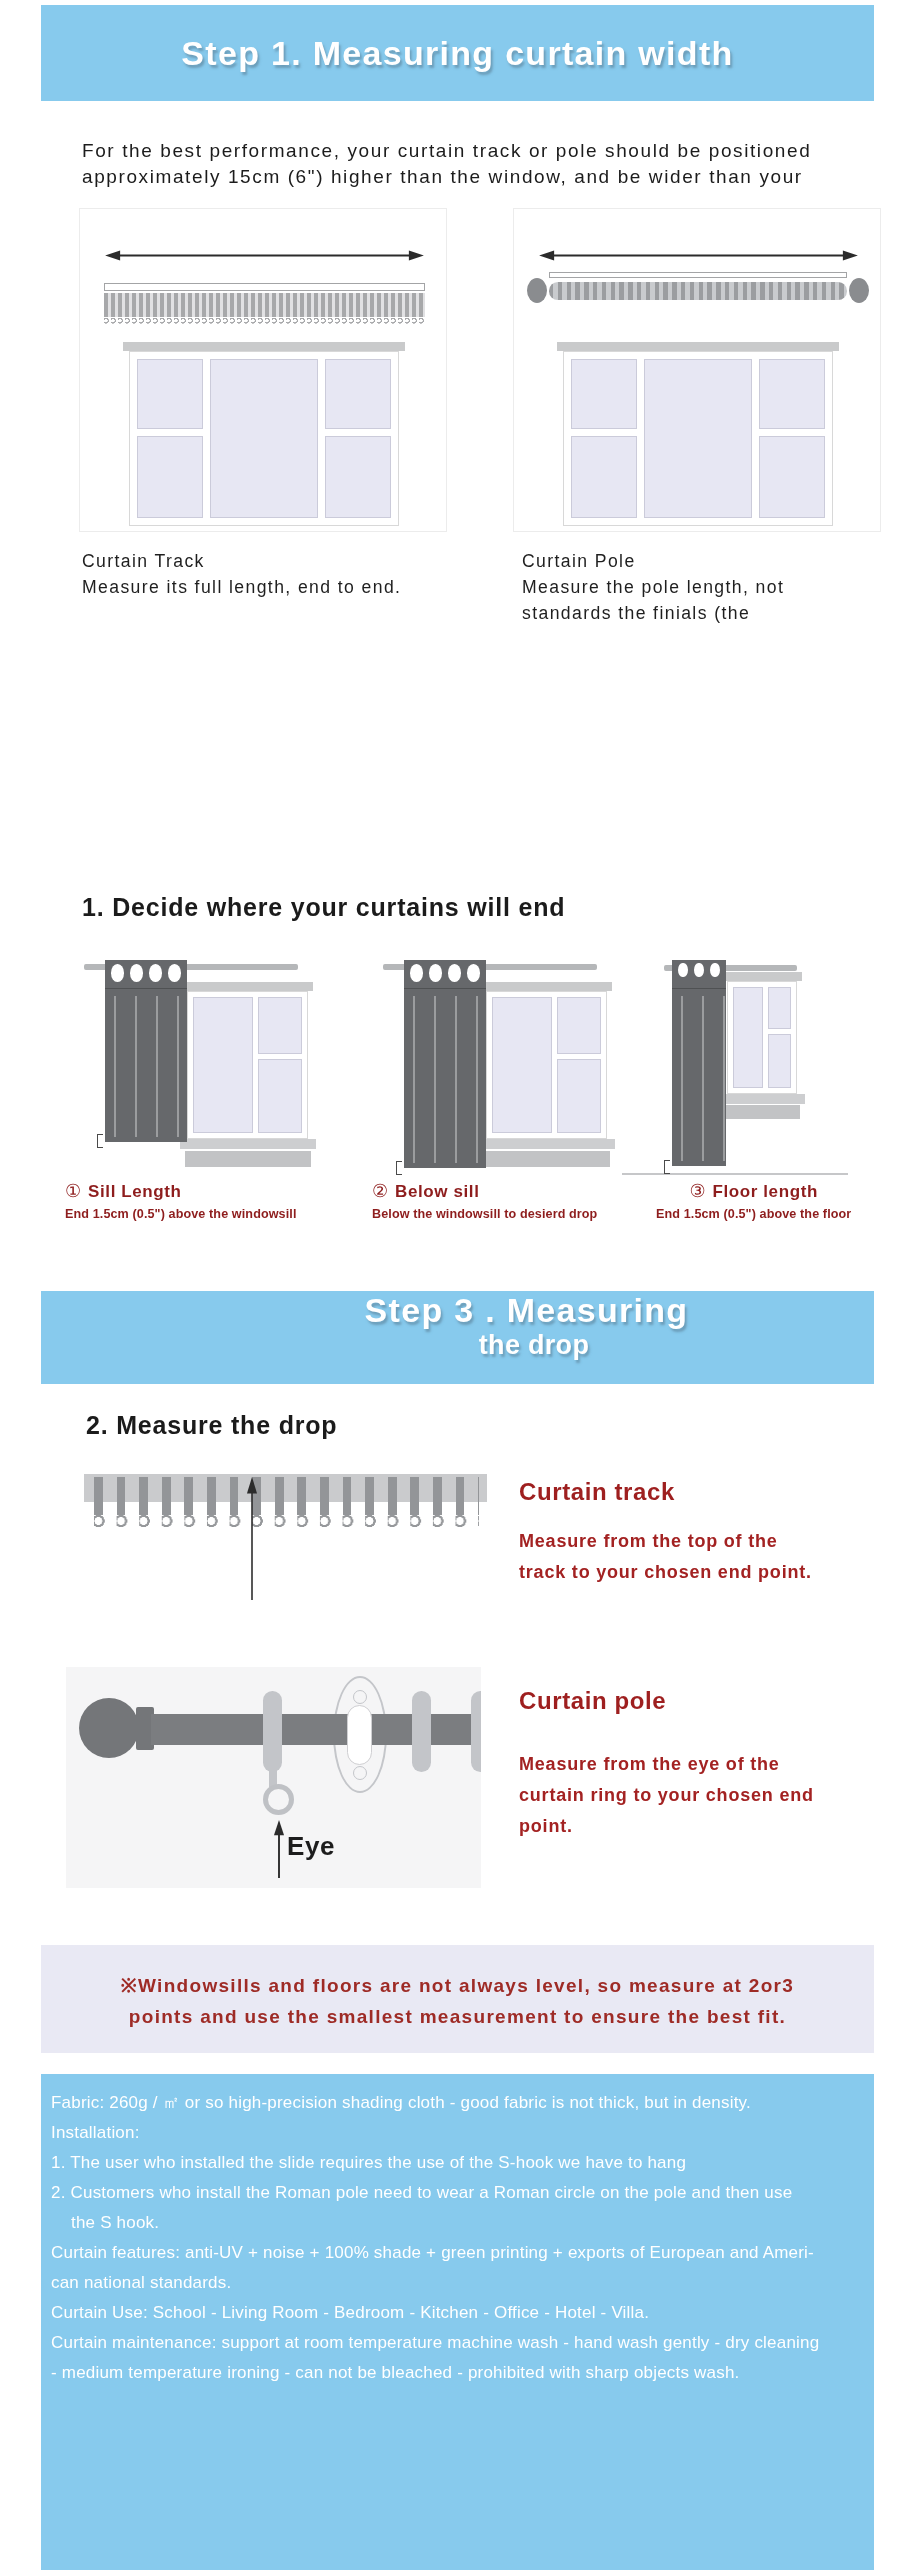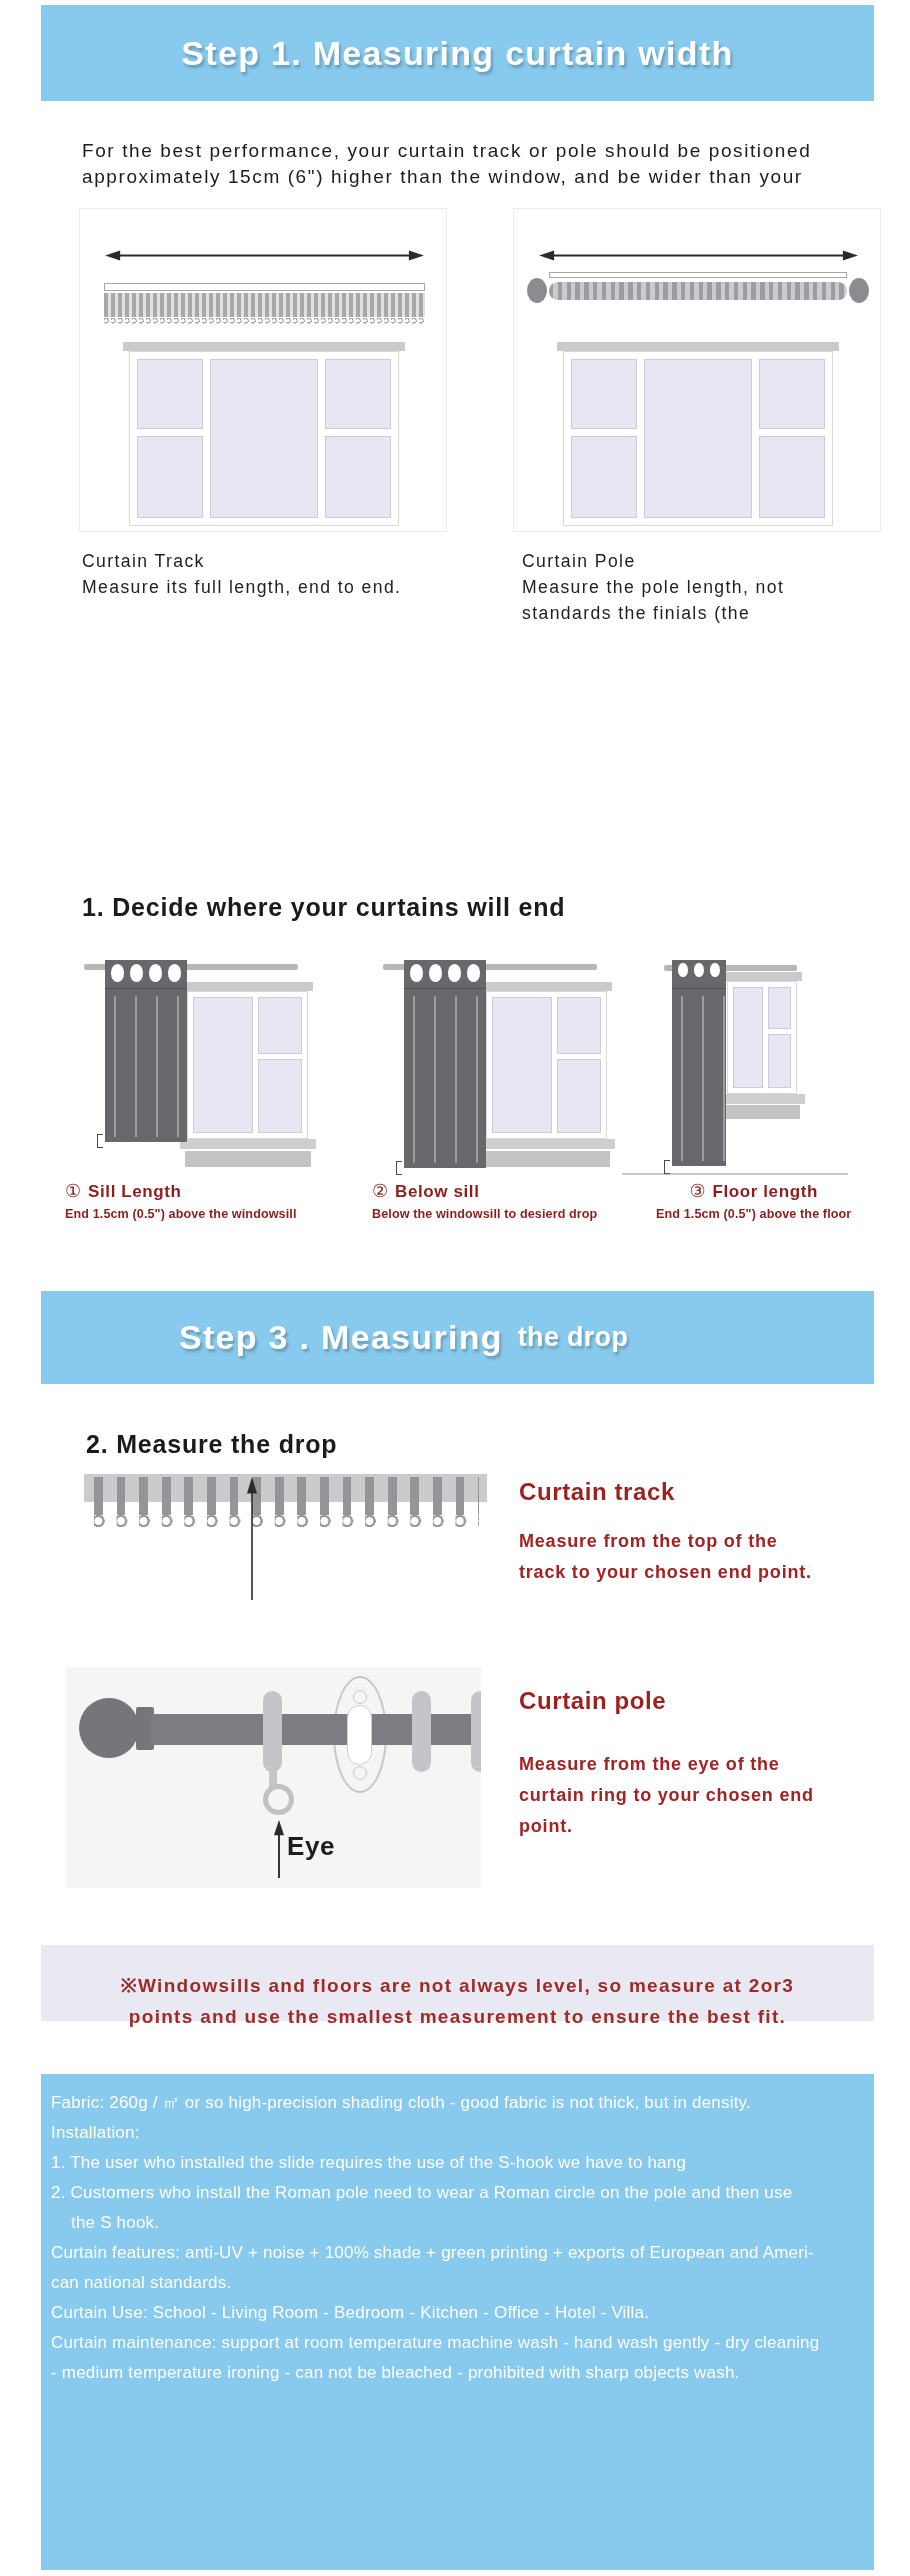--- a/index.html
+++ b/index.html
@@ -6,21 +6,21 @@
   body { margin: 0; background: #fff; font-family: "Liberation Sans", sans-serif; }
   #page { position: relative; width: 910px; height: 2576px; background: #FFFFFF; overflow: hidden; font-family: "Liberation Sans", sans-serif; }
 
   
   .banner { position: absolute; left: 41px; width: 833px; background: #87CAED;
             display: flex; align-items: center; justify-content: center;
             color: #FFFFFF; font-weight: bold; font-size: 34px; letter-spacing: 1.3px;
             text-shadow: 1.9px 2.5px 2.5px rgba(84,118,141,0.55); }
   #banner1 { top: 5px;    height: 96px; }
   #banner2 { top: 769px; height: 96px; }
-  #banner3 { top: 1291px; height: 93px; justify-content: flex-start; padding-left: 138px; }
+  #banner3 { top: 1291px; height: 93px; justify-content: flex-start; padding-left: 138px; flex-direction: column; }
   #banner3 .sub { font-size: 27px; margin-left: 15px; letter-spacing: 0.3px; }
 
   
   #intro { position: absolute; left: 82px; top: 138px; color: #1C1C1C;
            font-size: 19px; letter-spacing: 1.6px; line-height: 26px; }
   .block { display: block; }
 
   
   .box { position: absolute; top: 208px; width: 368px; height: 324px; border: 1.3px solid #ECECEC; background: #FFFFFF; }
   #box-track { left: 79px; }
@@ -49,26 +49,26 @@
   .pane.p1 { flex: 0 0 44%; }
 
   
   .lbl { position: absolute; top: 548px; color: #1F1F1F; font-size: 17.6px; letter-spacing: 1.4px; line-height: 26px; }
   #lbl-track { left: 82px; } #lbl-pole { left: 522px; }
 
   
   .notice { position: absolute; left: 41px; width: 833px; background: #E9E9F4; color: #9E2B26;
             text-align: center; font-weight: bold; font-size: 19px; letter-spacing: 1.3px; line-height: 31px; }
   #notice1 { top: 636px; height: 104px; padding-top: 22.6px; }
-  #notice2 { top: 1945px; height: 76px; padding-top: 25px; }
+  #notice2 { top: 1945px; height: 108px; padding-top: 25px; }
 
   
   .subtitle { position: absolute; font-weight: bold; color: #1B1B1B; font-size: 25px; letter-spacing: 0.8px; }
   #sub1 { left: 82px; top: 893px; }
-  #sub2 { left: 86px; top: 1411px; margin-top: 19px; }
+  #sub2 { left: 86px; top: 1411px; }
 
   
   .cg { position: absolute; top: 940px; height: 239px; }
   #g1 { left: 53px;  width: 261px; }
   #g2 { left: 352px; width: 261px; }
   #g3 { left: 629px; width: 252px; }
   .rod { position: absolute; background: #B5B7B9; border-radius: 1.9px; z-index: 4; }
   #g1 .rod, #g2 .rod { left: 31px; top: 24px; width: 214px; height: 6.3px; }
   #g3 .rod { left: 35px; top: 25px; width: 133px; height: 5.7px; }
   .w2 { position: absolute; z-index: 1; }

